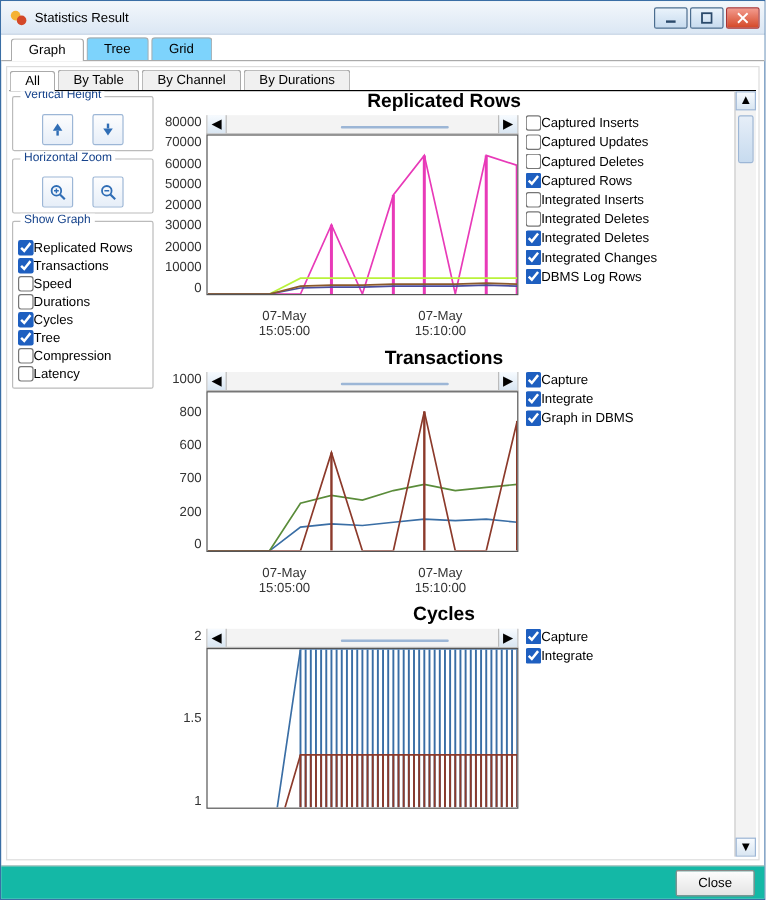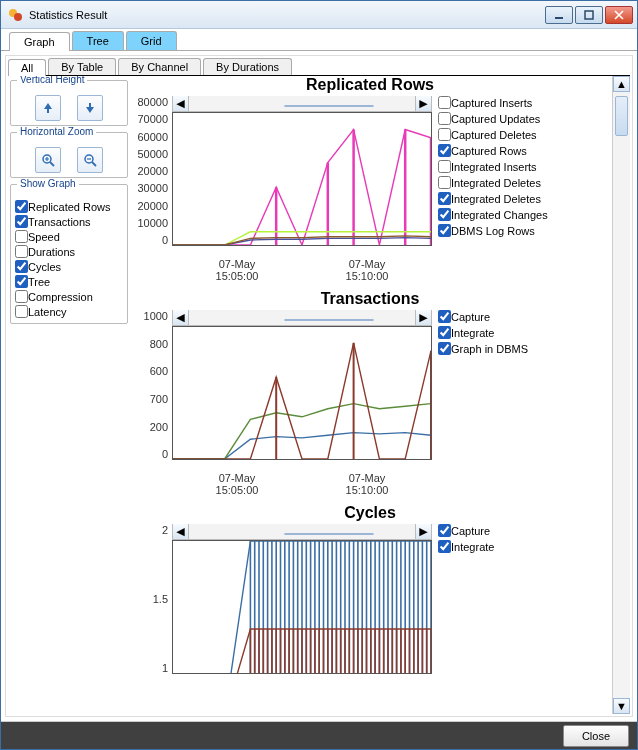--- a/index.html
+++ b/index.html
@@ -55,21 +55,21 @@
 .hscroll .hthumb { position: absolute; top: 1px; bottom: 1px; right: 18%; width: 40%; background: linear-gradient(#e6eef8,#c7dbef); border: 1px solid #9cb6d6; border-radius: 2px; }
 .hthumb::after { content:""; position: absolute; left: 50%; top: 3px; bottom: 3px; width: 10px; transform: translateX(-50%); background: repeating-linear-gradient(90deg,#9cb6d6 0 1px, transparent 1px 3px); }
 
 .yaxis { width: 40px; text-align: right; font-size: 9px; padding-right: 4px; color: #333; display: flex; flex-direction: column; justify-content: space-between; }
 .xlabels { display: flex; justify-content: space-around; font-size: 9px; color: #333; margin-top: 12px; }
 .xlabels div { text-align: center; line-height: 1.1; }
 
 .legend { margin-left: 6px; }
 .legend .check { padding: 0 0 3px 0; }
 
-.footer { height: 28px; border-top: 1px solid #ccc; display: flex; justify-content: flex-end; align-items: center; padding: 0 8px; background: #404040; }
+.footer { height: 28px; border-top: 1px solid #ccc; display: flex; justify-content: flex-end; align-items: center; padding: 0 8px; background: #14b8a6; }
 .btn { height: 22px; padding: 0 18px; border: 1px solid #8a8a8a; border-radius: 2px; background: linear-gradient(#fdfdfd,#e4e4e4); cursor: pointer; }
 
 svg.chline { position: absolute; left: 0; top: 0; }
 </style>
 </head>
 <body>
 
 <div class="window">
   <div class="titlebar">
     <span class="icon">

